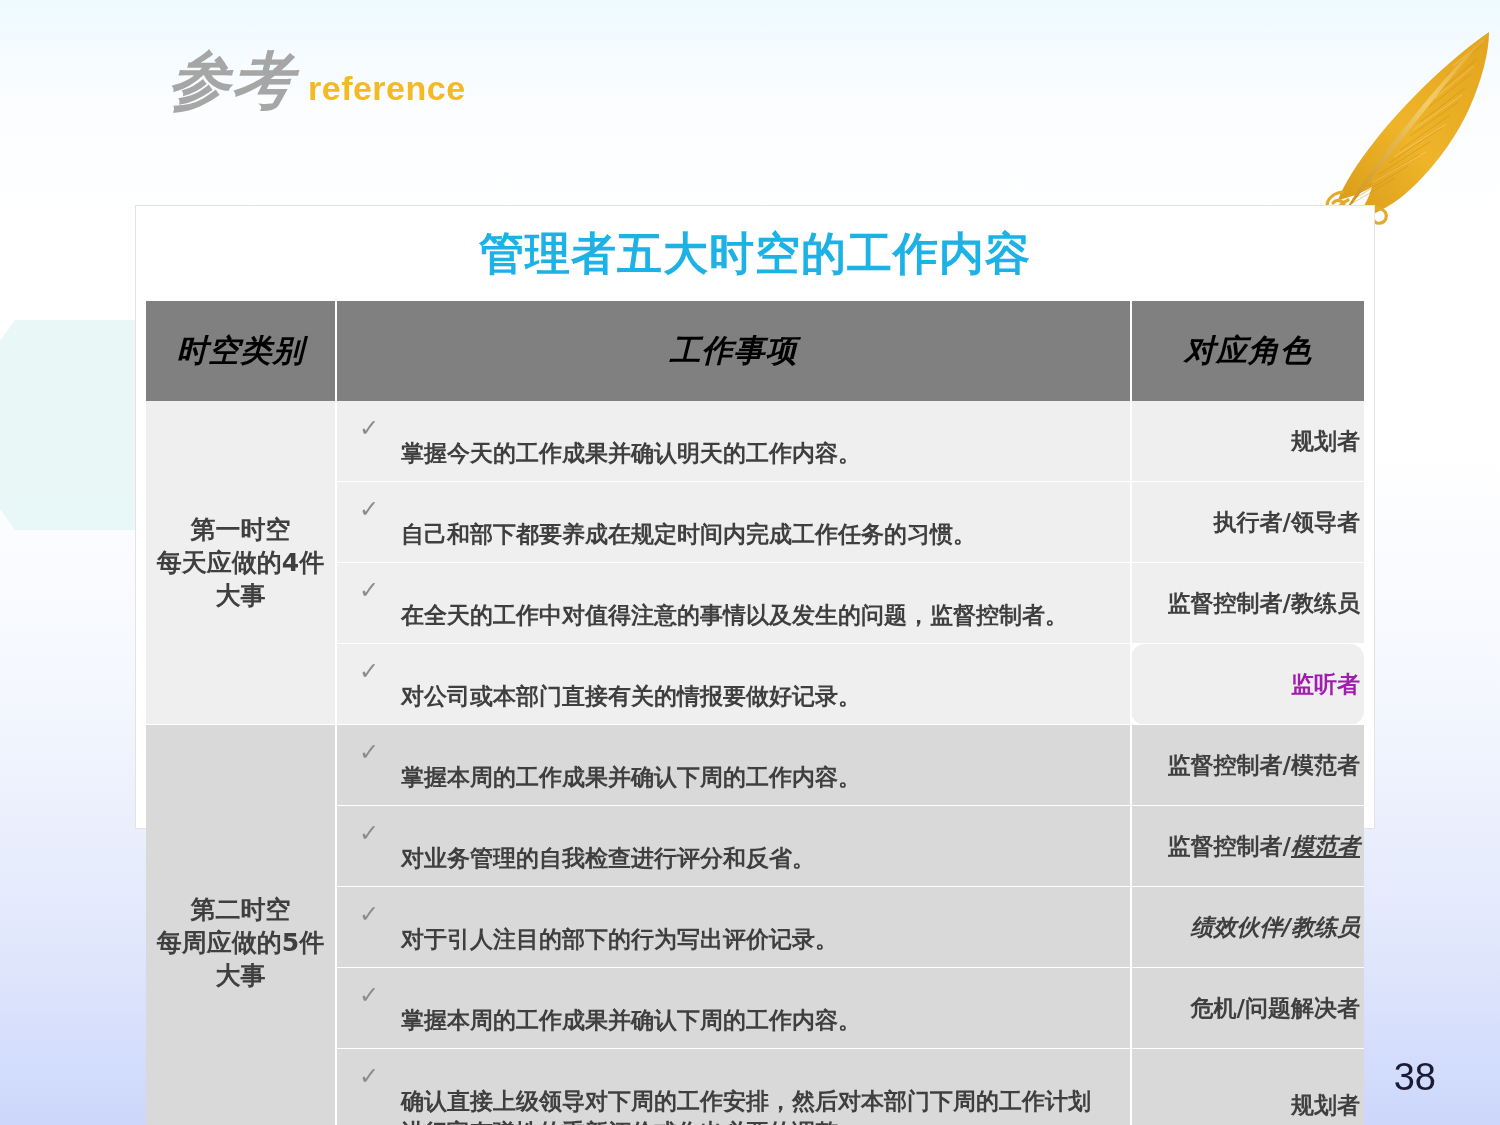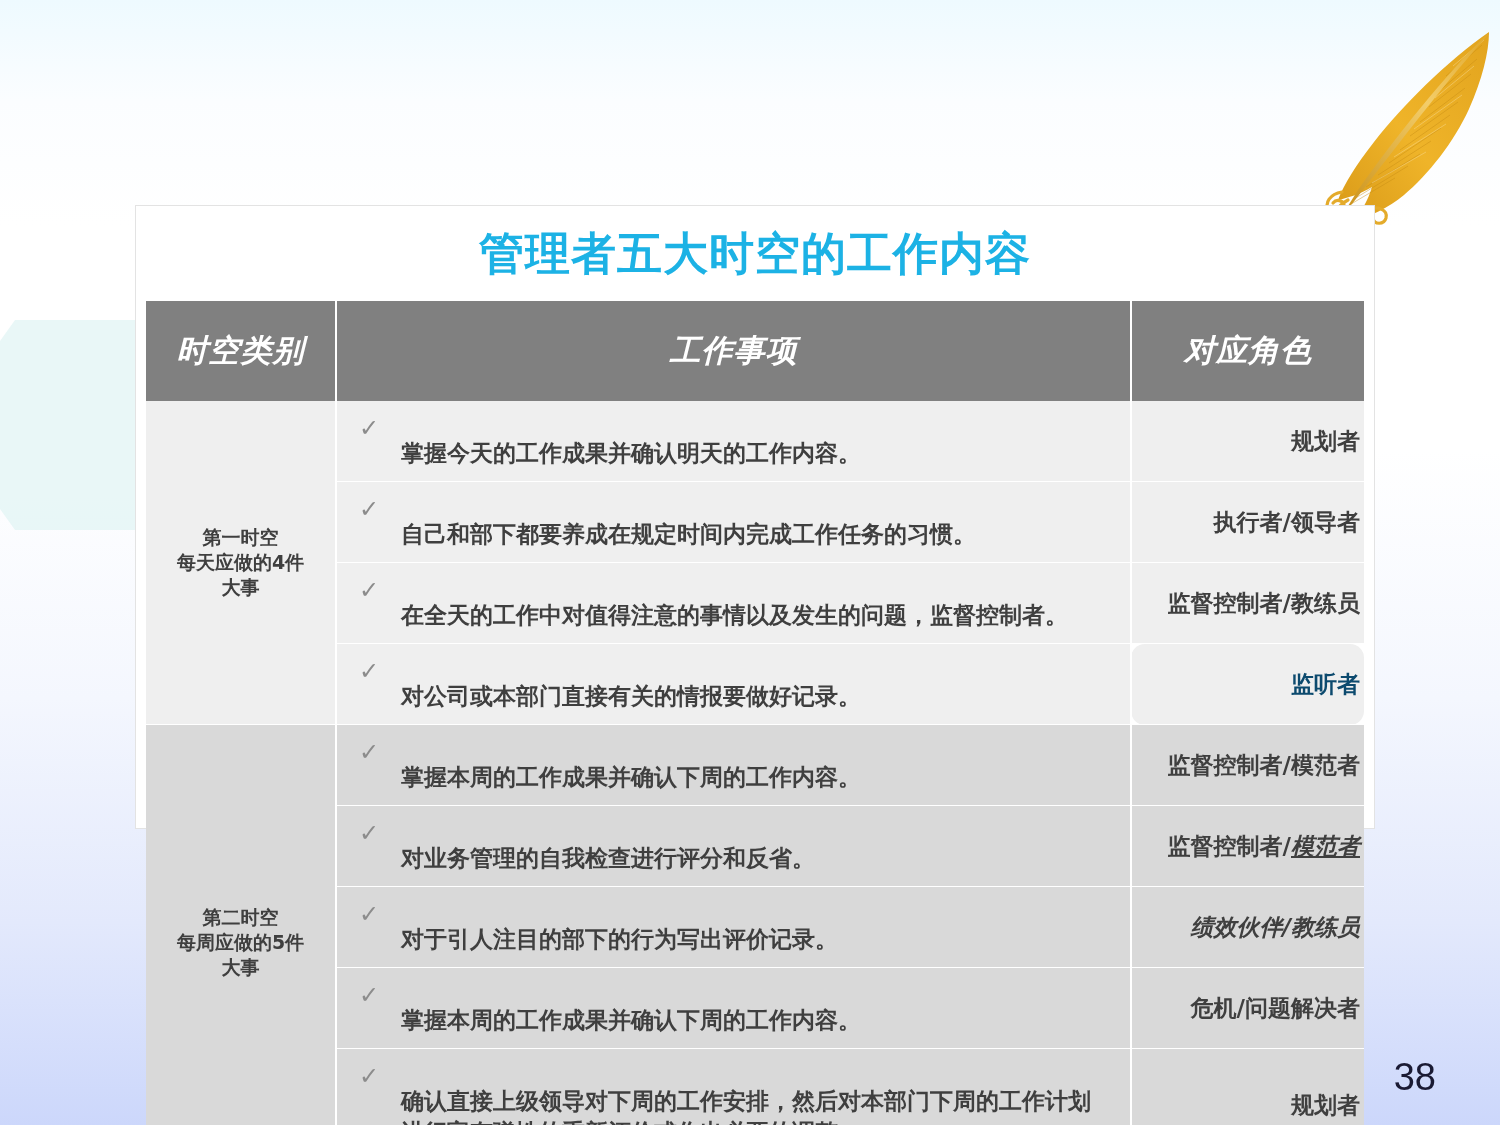--- a/index.html
+++ b/index.html
@@ -112,21 +112,21 @@
     width: 1218px;
     border-collapse: collapse;
     table-layout: fixed;
   }
   table.kpi col.c1 { width: 190px; }
   table.kpi col.c2 { width: 795px; }
   table.kpi col.c3 { width: 233px; }
 
   table.kpi th {
     background: #808080;
-    color: #ffffff;
+    color: #000000;
     font-size: 31px;
     font-weight: bold;
     font-style: italic;
     height: 98px;
     border-right: 2px solid #ffffff;
     font-family: Liberation Serif, serif;
     letter-spacing: 1px;
   }
   table.kpi th:last-child { border-right: none; margin-left: 36px; }
 
@@ -134,21 +134,21 @@
     border-right: 2px solid #ffffff;
     border-bottom: 1px solid #ffffff;
     vertical-align: middle;
     font-family: "DejaVu Sans", "Liberation Sans", sans-serif;
   }
   table.kpi td:last-child { border-right: none; }
 
   
   .cat {
     text-align: center;
-    font-size: 19px;
+    font-size: 25px;
     font-weight: bold;
     color: #3f3f3f;
     line-height: 1.32;
     padding: 0 4px;
   }
 
   
   .item {
     padding: 12px 18px 12px 22px;
     font-size: 23px;
@@ -172,21 +172,21 @@
 
   
   .role {
     text-align: right;
     font-size: 23px;
     font-weight: bold;
     color: #3f3f3f;
     padding: 8px 4px;
     line-height: 1.25;
   }
-  .role.accent { color: #0c4a6e; border-radius: 14px; }
+  .role.accent { color: #a21caf; border-radius: 14px; }
   .role.italic { font-style: italic; }
   .role .it { font-style: italic; text-decoration: underline; }
 
   
   .sec1 td { background: #efefef; }
   .sec2 td { background: #d9d9d9; }
 
   
   .page-num {
     position: absolute;
@@ -197,20 +197,24 @@
     font-family: "Liberation Sans", "DejaVu Sans", sans-serif;
   }
 </style>
 </head>
 <body>
 
 <div class="slide">
 
   <div class="hex-deco"></div>
 
+  <div class="header">
+    <span class="header-cn">参考</span>
+    <span class="header-en">reference</span>
+  </div>
 
   <svg class="quill" viewBox="0 0 200 285" xmlns="http://www.w3.org/2000/svg">
     <defs>
       <linearGradient id="featherGrad" x1="0" y1="1" x2="1" y2="0">
         <stop offset="0%" stop-color="#d99a18"></stop>
         <stop offset="45%" stop-color="#efb429"></stop>
         <stop offset="100%" stop-color="#e2a41e"></stop>
       </linearGradient>
       <linearGradient id="shaftGrad" x1="0" y1="1" x2="1" y2="0">
         <stop offset="0%" stop-color="#c98f16"></stop>

